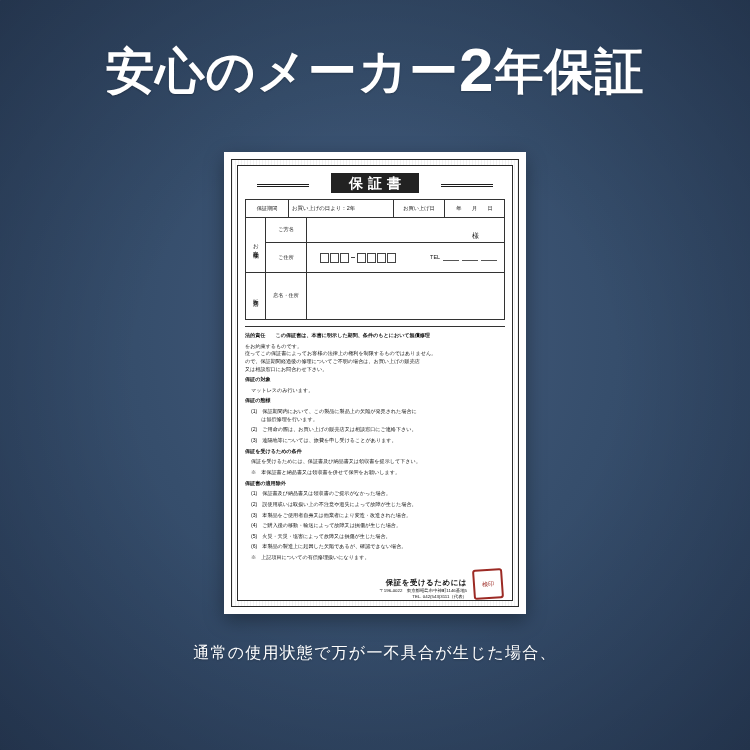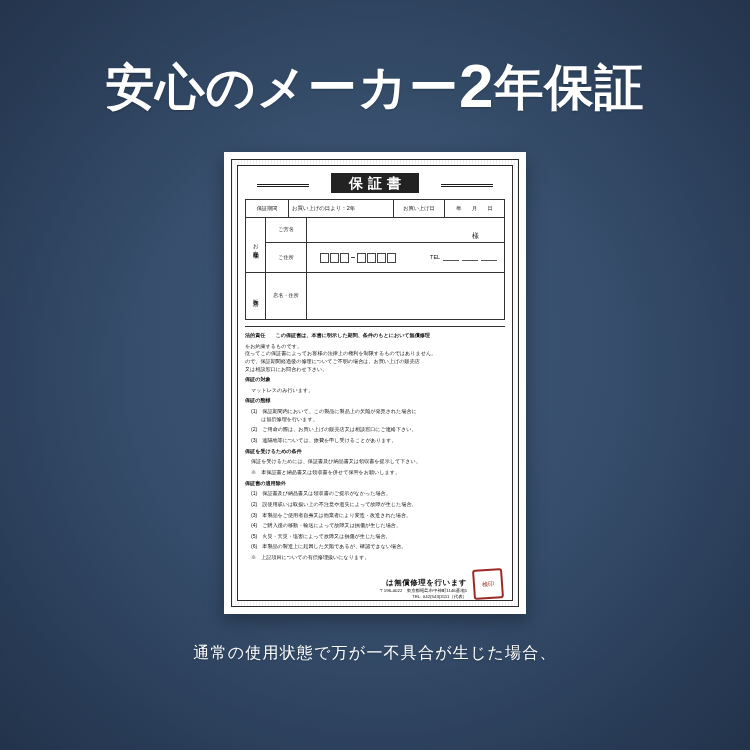--- a/index.html
+++ b/index.html
@@ -29,21 +29,21 @@
   #stage::after {
     content: "";
     position: absolute;
     inset: 0;
     pointer-events: none;
     background: radial-gradient(ellipse at 50% 50%, rgba(0,0,0,0) 45%, rgba(0,0,0,0.22) 100%);
   }
 
   .headline {
     position: absolute;
-    top: 52px;
+    top: 36px;
     left: 0;
     width: 750px;
     text-align: center;
     color: #ffffff;
     font-size: 49px;
     font-weight: 700;
     letter-spacing: 1px;
     line-height: 1.1;
     text-shadow: 0 1px 2px rgba(0,0,0,0.25);
     white-space: nowrap;
@@ -352,21 +352,21 @@
           <p class="indent1">(2)　誤使用或いは取扱い上の不注意や過失によって故障が生じた場合。</p>
           <p class="indent1">(3)　本製品をご使用者自身又は他業者により変造・改造された場合。</p>
           <p class="indent1">(4)　ご購入後の移動・輸送によって故障又は損傷が生じた場合。</p>
           <p class="indent1">(5)　火災・天災・塩害によって故障又は損傷が生じた場合。</p>
           <p class="indent1">(6)　本製品の製造上に起因した欠陥であるが、確認できない場合。</p>
           <p class="indent1">※　上記項目についての有償修理扱いになります。</p>
         </div>
 
         <div class="company">
           <div class="company-text">
-            <div class="company-name">は無償修理を行います</div>
+            <div class="company-name">保証を受けるためには</div>
             <div class="company-addr">〒196-0022　東京都昭島市中神町1146番地5</div>
             <div class="company-addr">TEL. 042(543)3111（代表）</div>
           </div>
           <div class="seal">検印</div>
         </div>
 
       </div>
     </div>
   </div>
 

